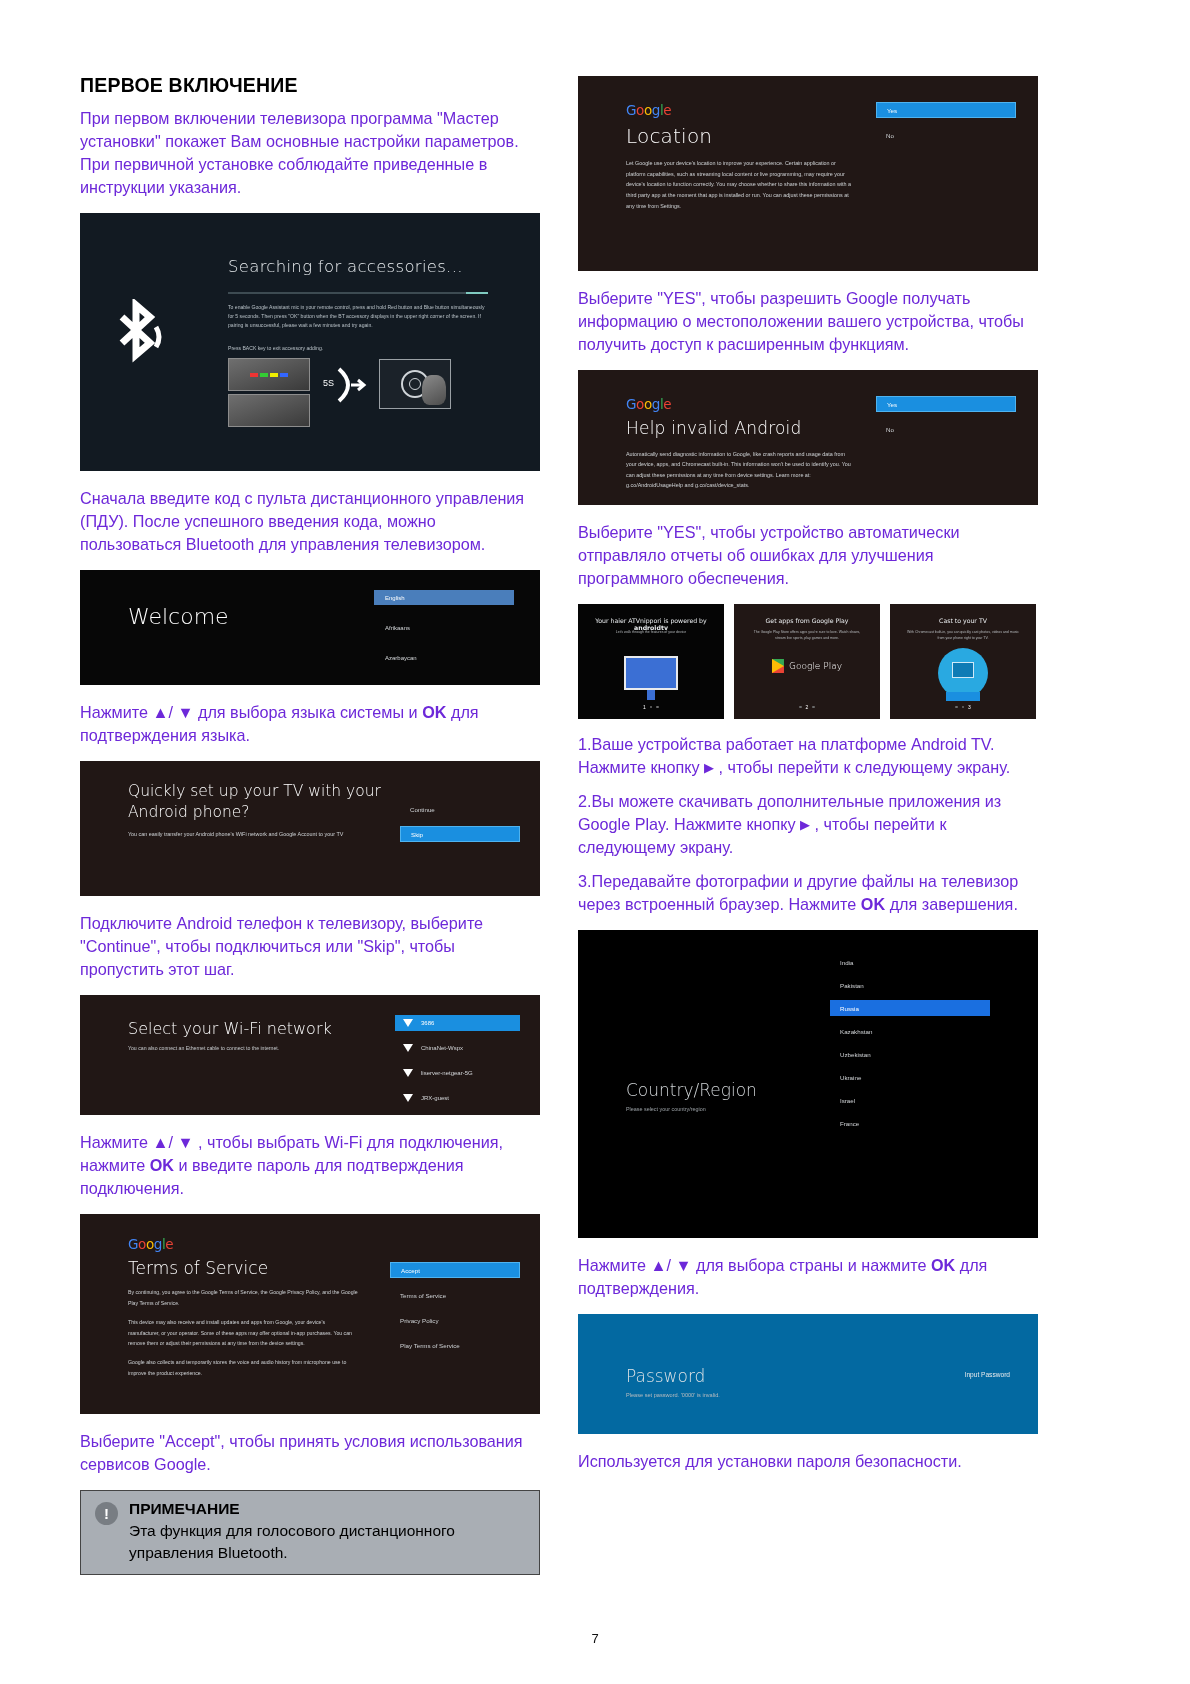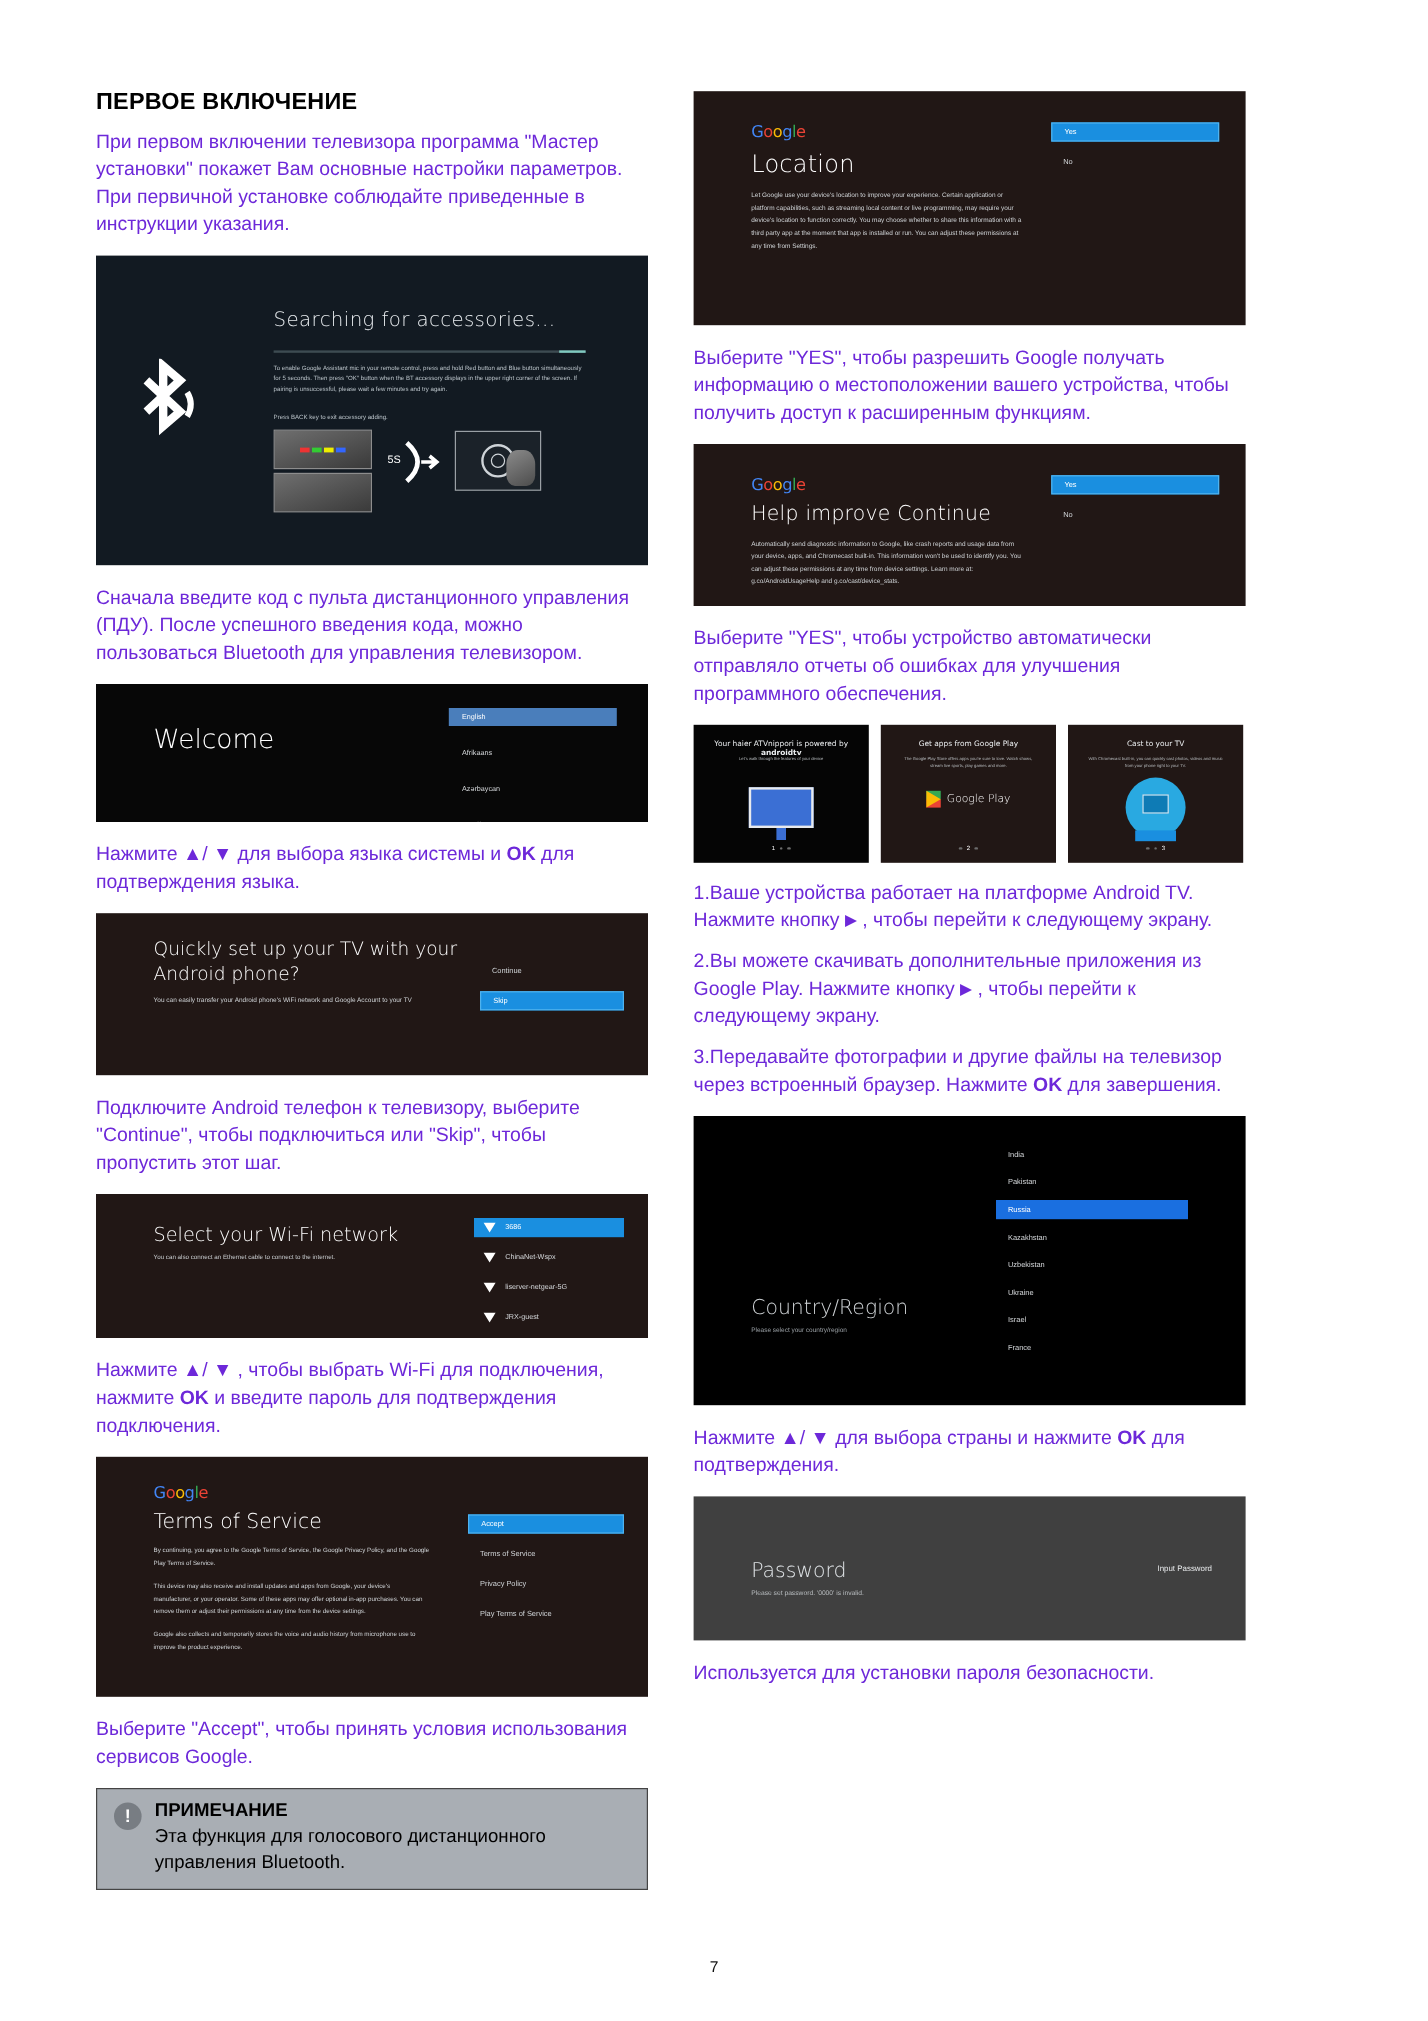--- a/index.html
+++ b/index.html
@@ -221,31 +221,31 @@
     border-left:12px solid #FBBC05;}
   .gp-txt{font-size:9px;color:#fff;font-family:"DejaVu Sans", sans-serif;font-weight:300;}
   .cast-circ{position:absolute;left:50%;top:44px;transform:translateX(-50%);
     width:50px;height:50px;border-radius:50%;background:#29a9e1;}
   .cast-scr{position:absolute;left:50%;top:58px;transform:translateX(-50%);
     width:22px;height:16px;background:#0e7bb5;border:1.5px solid #cfe9f7;}
   .cast-btn{position:absolute;left:50%;bottom:18px;transform:translateX(-50%);
     width:34px;height:9px;background:#1a8fe0;}
 
   
-  .cr-screen{height:241px;background:#000;padding-left:42px;}
+  .cr-screen{height:308px;background:#000;padding-left:42px;}
   .cr-title{position:absolute;left:48px;top:150px;color:#cfd3d6;font-size:17px;
     font-weight:300;font-family:"DejaVu Sans", sans-serif;}
   .cr-sub{position:absolute;left:48px;top:176px;font-size:5.4px;color:#9aa0a5;}
   .cr-list{position:absolute;right:48px;top:24px;width:160px;}
   .crow{height:16px;display:flex;align-items:center;padding-left:10px;
     font-size:6.2px;color:#d4d7da;margin-bottom:7px;}
   .crow.sel{background:#1a6fe0;color:#fff;}
 
   
-  .pw-screen{height:120px;background:#404040;}
+  .pw-screen{height:120px;background:#0369a1;}
   .pw-title{position:absolute;left:48px;top:52px;color:#dfe3e6;font-size:17px;
     font-weight:300;font-family:"DejaVu Sans", sans-serif;}
   .pw-sub{position:absolute;left:48px;top:78px;font-size:5.6px;color:#b8bcbf;}
   .pw-right{position:absolute;right:28px;top:57px;font-size:6.6px;color:#e8eaec;}
 
   .pagenum{
     position:absolute; left:0; right:0; bottom:38px; text-align:center;
     font-size:13px; color:#111;
   }
 </style>
@@ -395,21 +395,21 @@
         </div>
       </div>
 
       <p class="body">Выберите "YES", чтобы разрешить Google получать информацию о местоположении вашего устройства, чтобы получить доступ к расширенным функциям.</p>
 
       <div class="tv help-screen tvs">
         <div class="left">
           <div class="glogo">
             <span>G</span><span>o</span><span>o</span><span>g</span><span>l</span><span>e</span>
           </div>
-          <div class="headline sm">Help improve Continue</div>
+          <div class="headline sm">Help invalid Android</div>
           <div class="sub">Automatically send diagnostic information to Google, like crash reports and usage data from your device, apps, and Chromecast built-in. This information won't be used to identify you. You can adjust these permissions at any time from device settings. Learn more at: g.co/AndroidUsageHelp and g.co/cast/device_stats.</div>
         </div>
         <div class="right-list">
           <div class="opt sel">Yes</div>
           <div class="opt">No</div>
         </div>
       </div>
 
       <p class="body">Выберите "YES", чтобы устройство автоматически отправляло отчеты об ошибках для улучшения программного обеспечения.</p>
 

